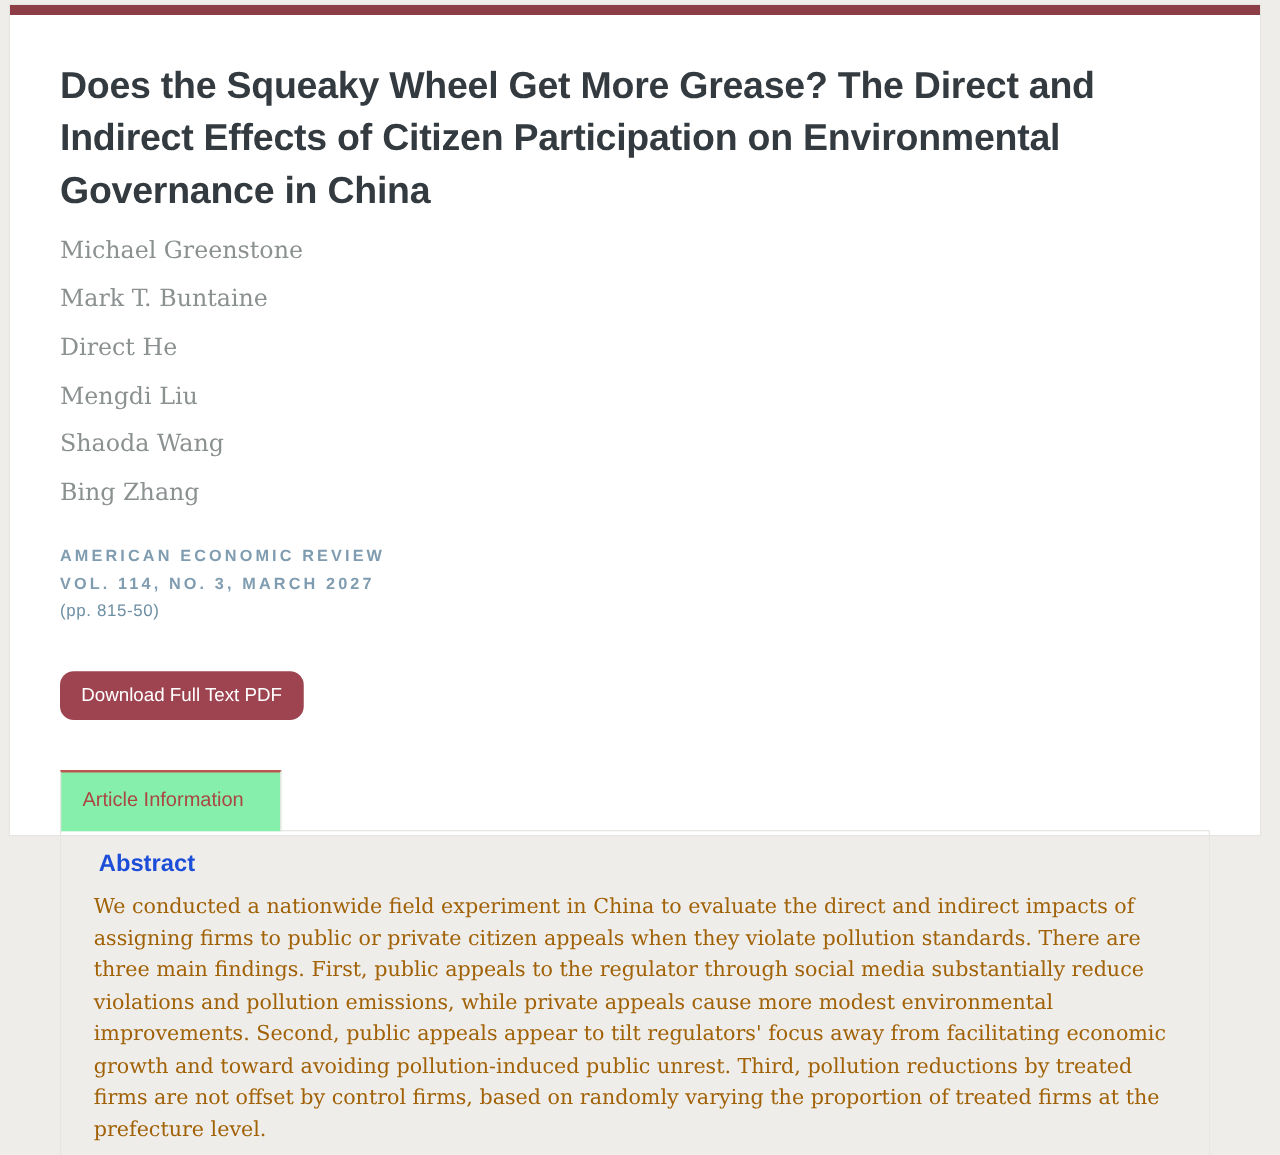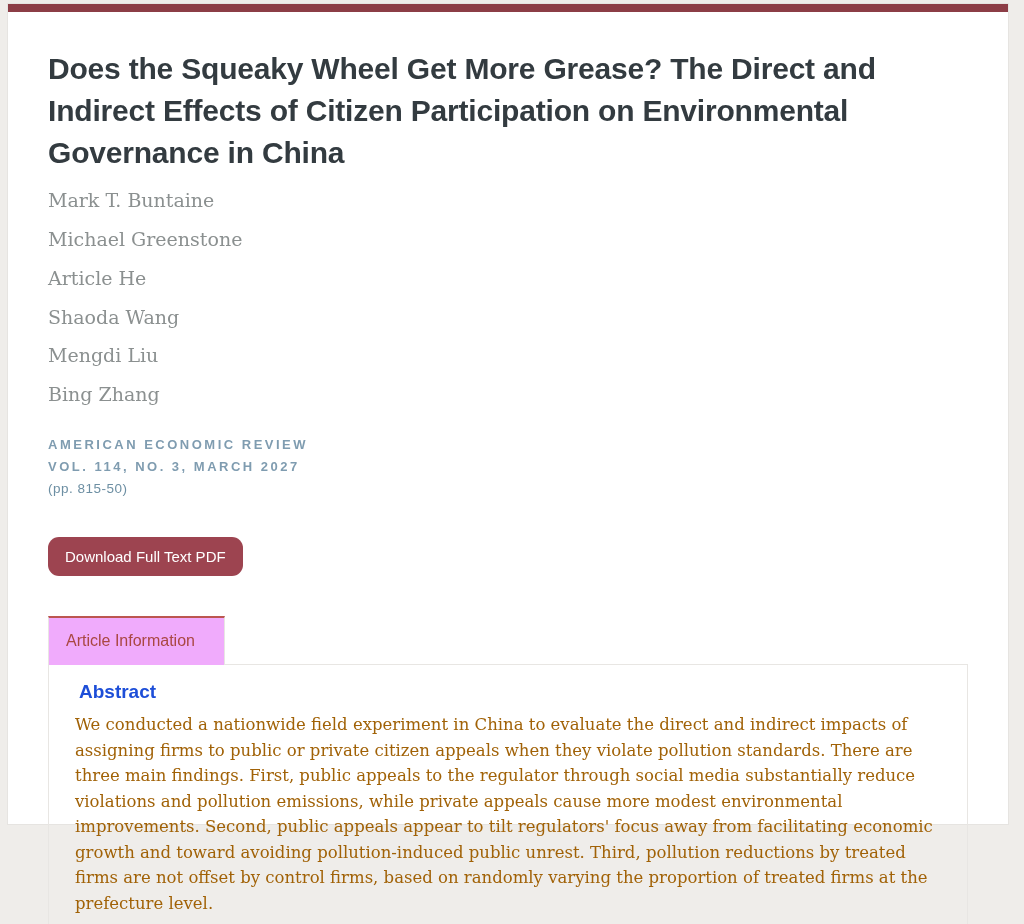--- a/index.html
+++ b/index.html
@@ -9,21 +9,21 @@
     height: 924px;
     overflow: hidden;
     background: #efedea;
     font-family: "Liberation Sans", sans-serif;
   }
   .container {
     position: absolute;
     left: 8px;
     top: 4px;
     width: 1000px;
-    height: 820px;
+    height: 664px;
     background: #ffffff;
     box-shadow: 0 0 0 1px #e6e4e1;
   }
   .top-bar {
     height: 8px;
     background: var(--top-bar, #8c3d46);
   }
   .content {
     padding: 36px 40px 0 40px;
   }
@@ -76,21 +76,21 @@
     cursor: pointer;
   }
   .tab-row {
     margin-top: 40px;
   }
   .tab {
     display: inline-block;
     position: relative;
     z-index: 2;
     margin-bottom: -1px;
-    background: #f0abfc;
+    background: #86efac;
     border-top: 2px solid var(--tab-accent, #bc5650);
     border-left: 1px solid #e8e6e3;
     border-right: 1px solid #e8e6e3;
     padding: 14px 17px 15px 17px;
     min-width: 141px;
     color: var(--tab-text, #a94742);
     font-size: 16px;
     cursor: pointer;
   }
   .panel {
@@ -116,25 +116,25 @@
 </head>
 <body>
 
 <div class="container">
   <div class="top-bar"></div>
 
   <div class="content">
     <h1 class="article-title">Does the Squeaky Wheel Get More Grease? The Direct and Indirect Effects of Citizen Participation on Environmental Governance in China</h1>
 
     <div class="author-list">
+        <div class="author">Michael Greenstone</div>
         <div class="author">Mark T. Buntaine</div>
-        <div class="author">Michael Greenstone</div>
-        <div class="author">Article He</div>
+        <div class="author">Direct He</div>
+        <div class="author">Mengdi Liu</div>
         <div class="author">Shaoda Wang</div>
-        <div class="author">Mengdi Liu</div>
         <div class="author">Bing Zhang</div>
       </div>
 
     <div class="journal-block">
       <div class="journal-line">AMERICAN ECONOMIC REVIEW</div>
       <div class="journal-line">VOL. 114, NO. 3, MARCH 2027</div>
       <div class="journal-pages">(pp. 815-50)</div>
     </div>
 
     <button class="download-button">Download Full Text PDF</button>

